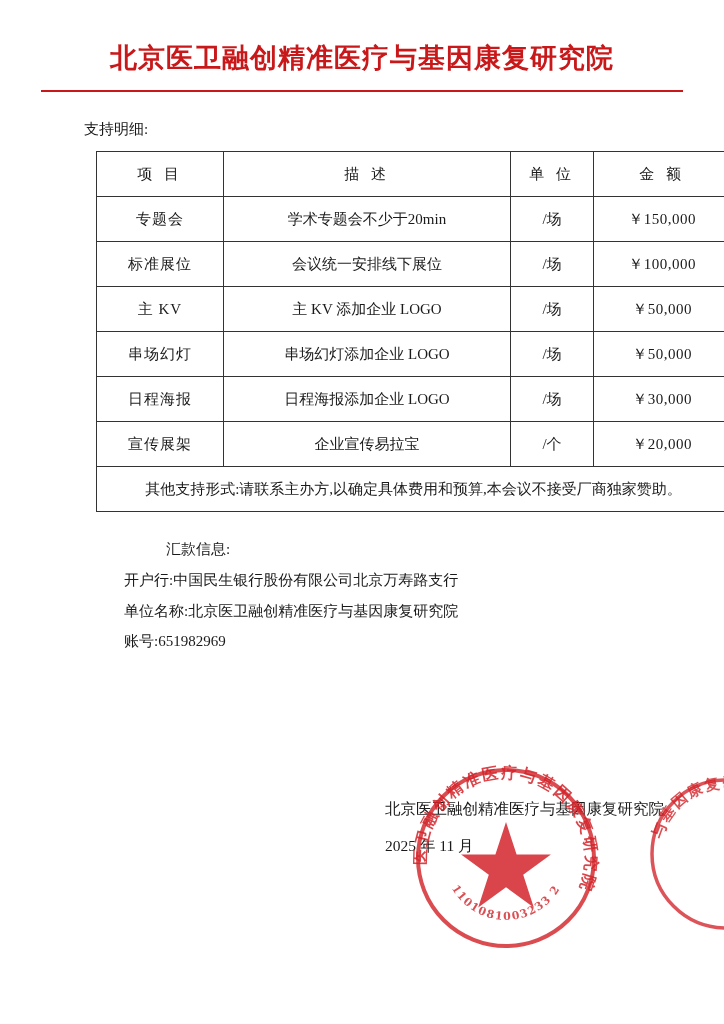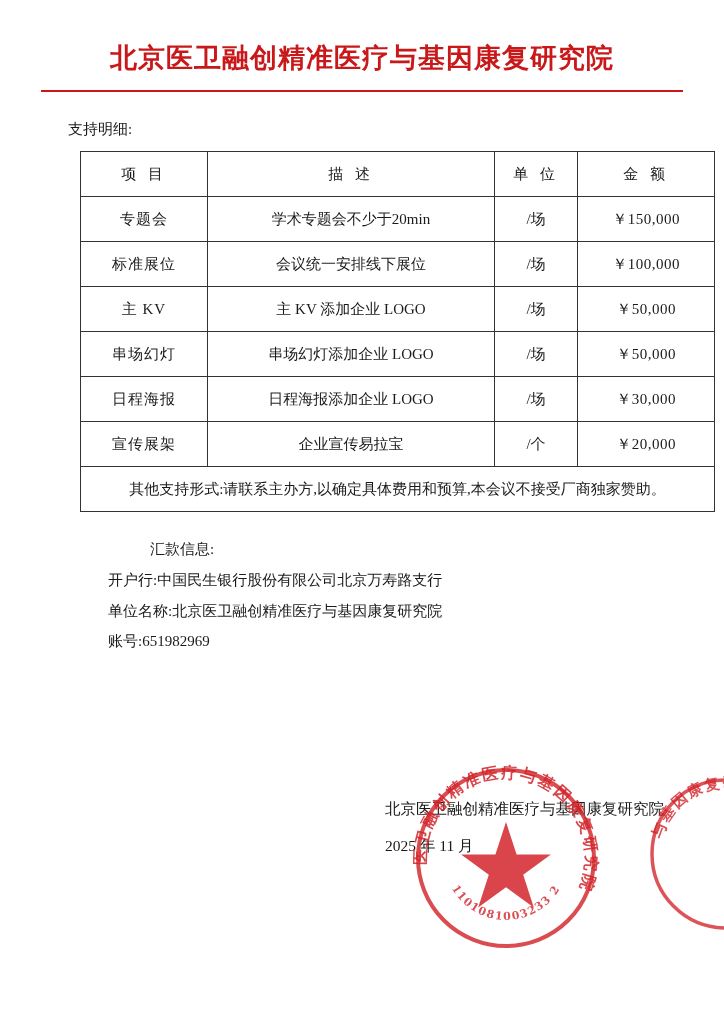--- a/index.html
+++ b/index.html
@@ -34,21 +34,21 @@
     color: #c8181a;
     white-space: nowrap;
   }
   .letterhead-rule {
     margin: 14px auto 0 auto;
     width: 642px;
     height: 2px;
     background: #c8181a;
   }
   .content {
-    padding: 0 40px;
+    padding: 0 56px;
     box-sizing: border-box;
   }
   .section-label {
     margin-top: 28px;
     margin-left: 28px;
     font-size: 15px;
     color: #1a1a1a;
   }
   table.support-table {
     margin-top: 12px;

